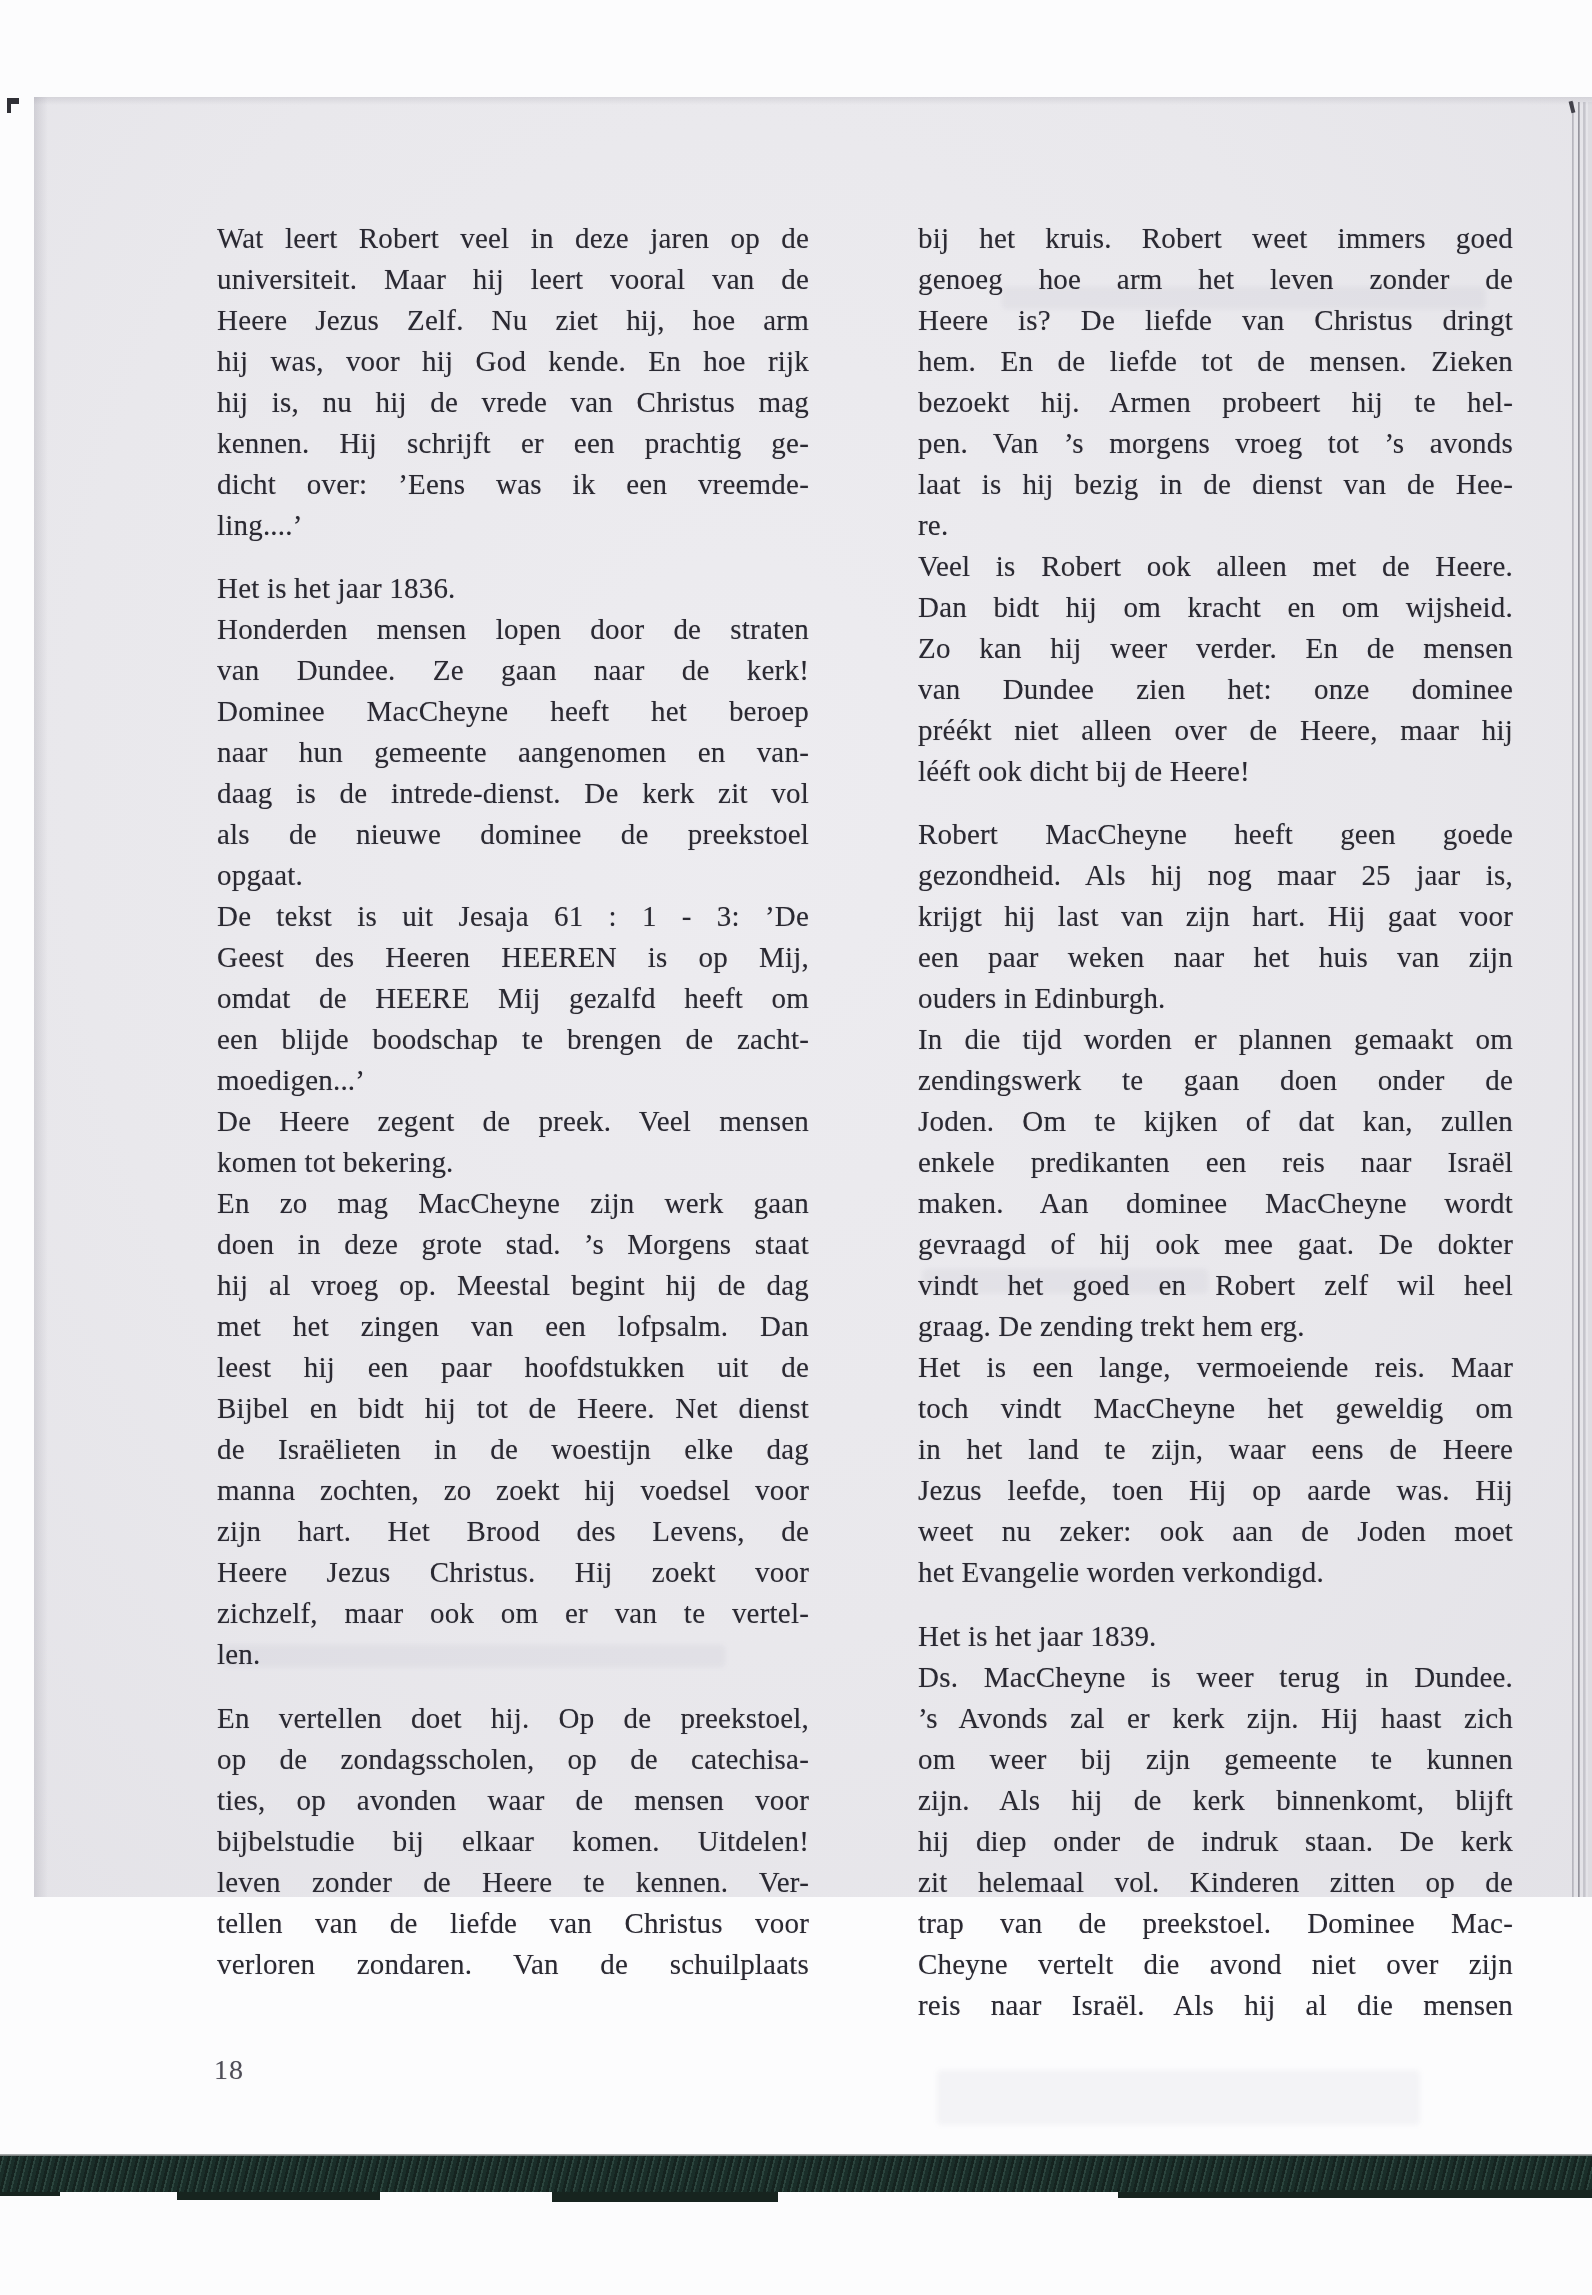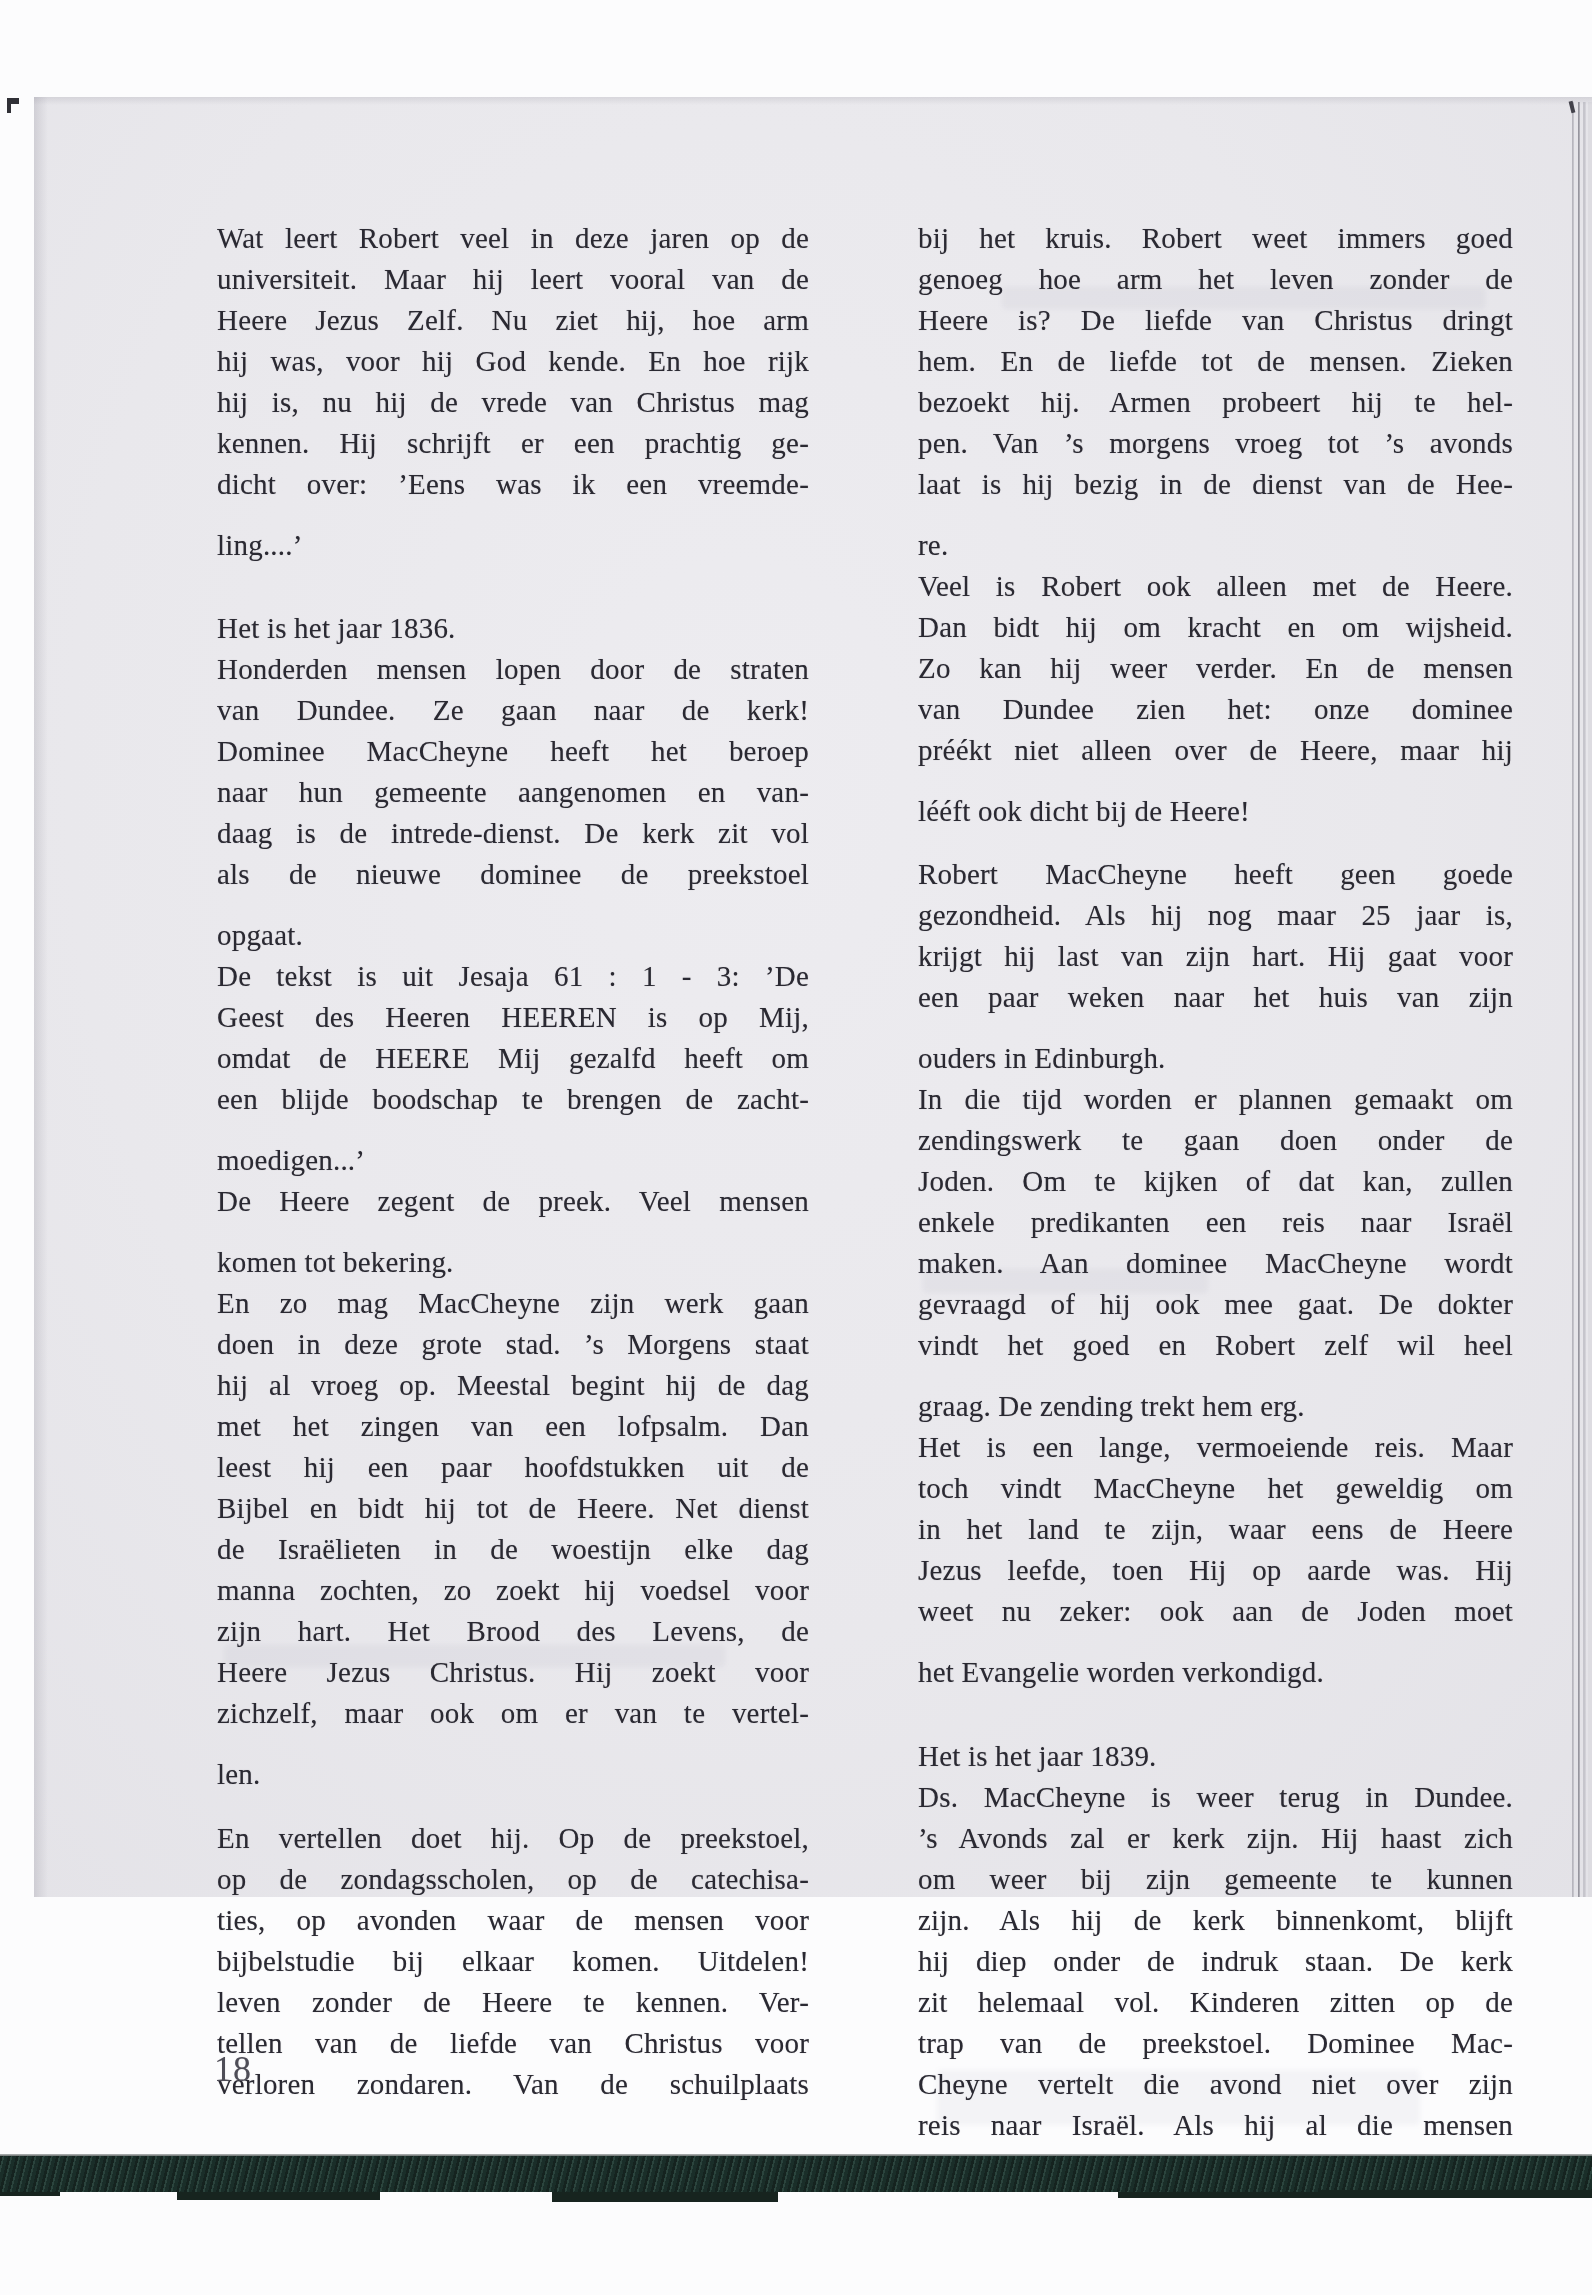--- a/index.html
+++ b/index.html
@@ -88,27 +88,27 @@
   .col-left  { left: 183px;  width: 592px; }
   .col-right { left: 884px; width: 595px; }
   .line {
     height: 41px;
     line-height: 41px;
     text-align: justify;
     text-align-last: justify;
     overflow: hidden;
     white-space: normal;
   }
-  .line.para-end { text-align-last: left; margin-top: 20px; }
+  .line.para-end { text-align-last: left; }
   .gap { height: 22.4px; }
   .pagenum {
     position: absolute;
     left: 180px;
     top: 1955px;
-    font-size: 36px;
+    font-size: 28px;
     line-height: 35px;
     color: #4e4d57;
     letter-spacing: 0.9px;
     text-shadow: 0 0 0.9px rgba(78,77,87,0.3);
   }
   
   .ghost {
     position: absolute;
     background: rgba(100,100,125,0.055);
     filter: blur(2.6px);

